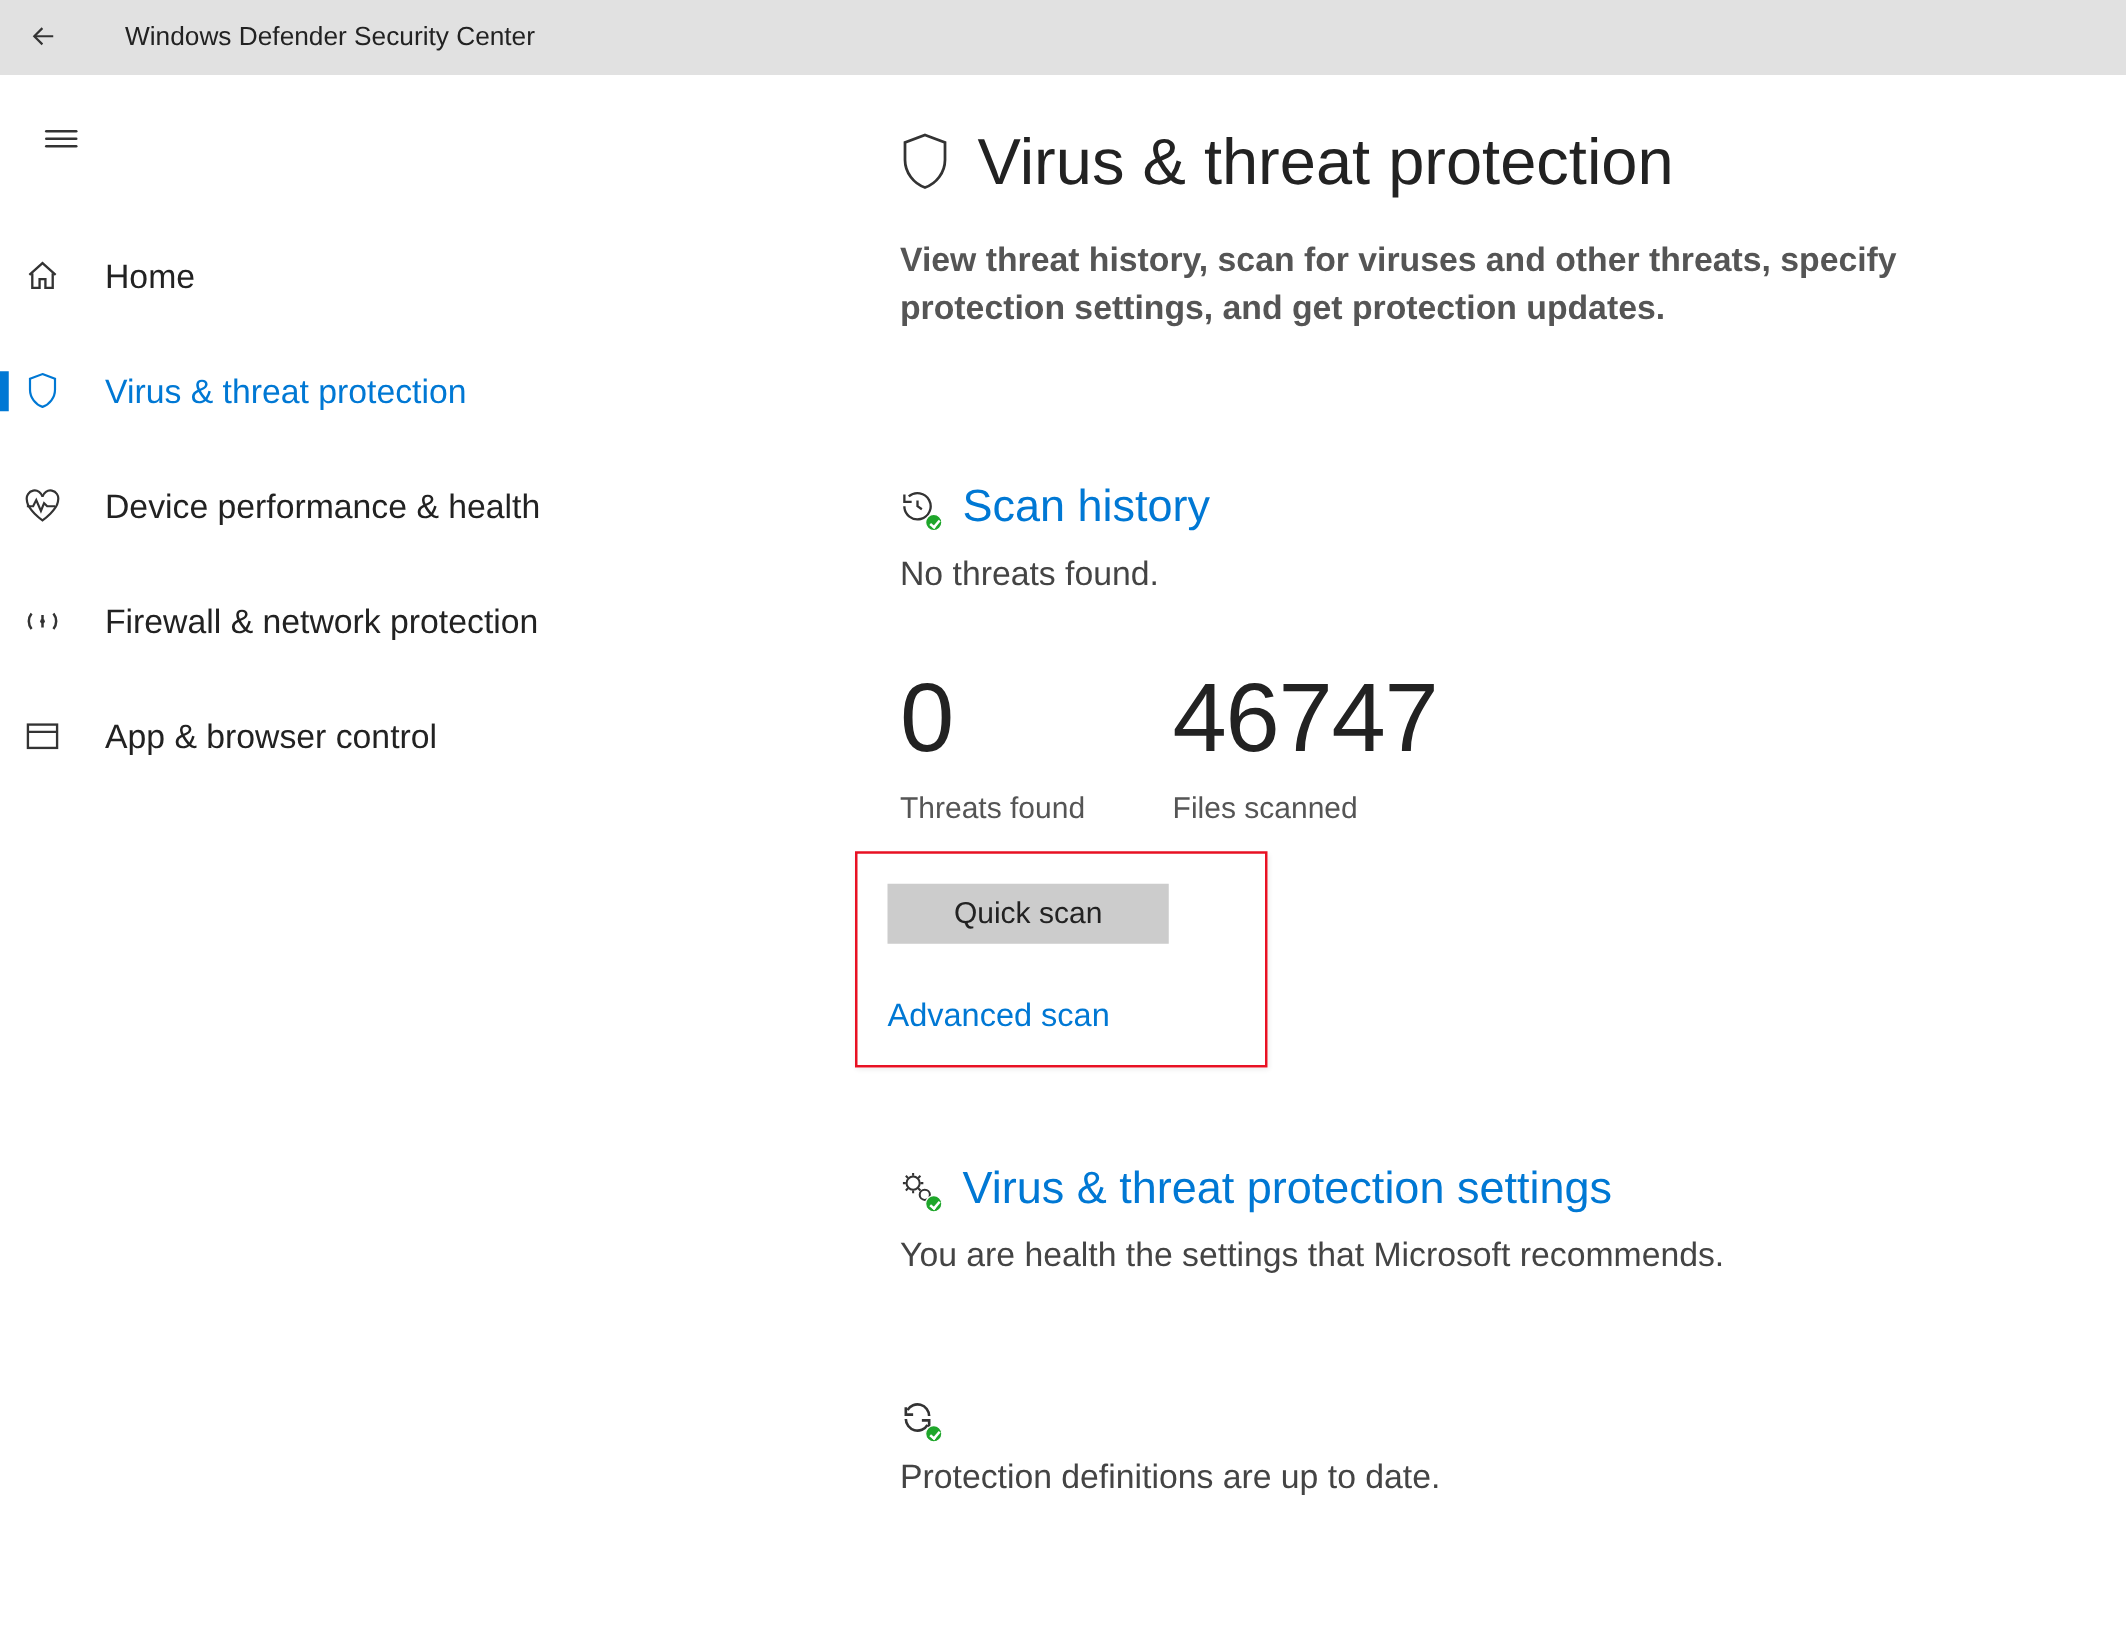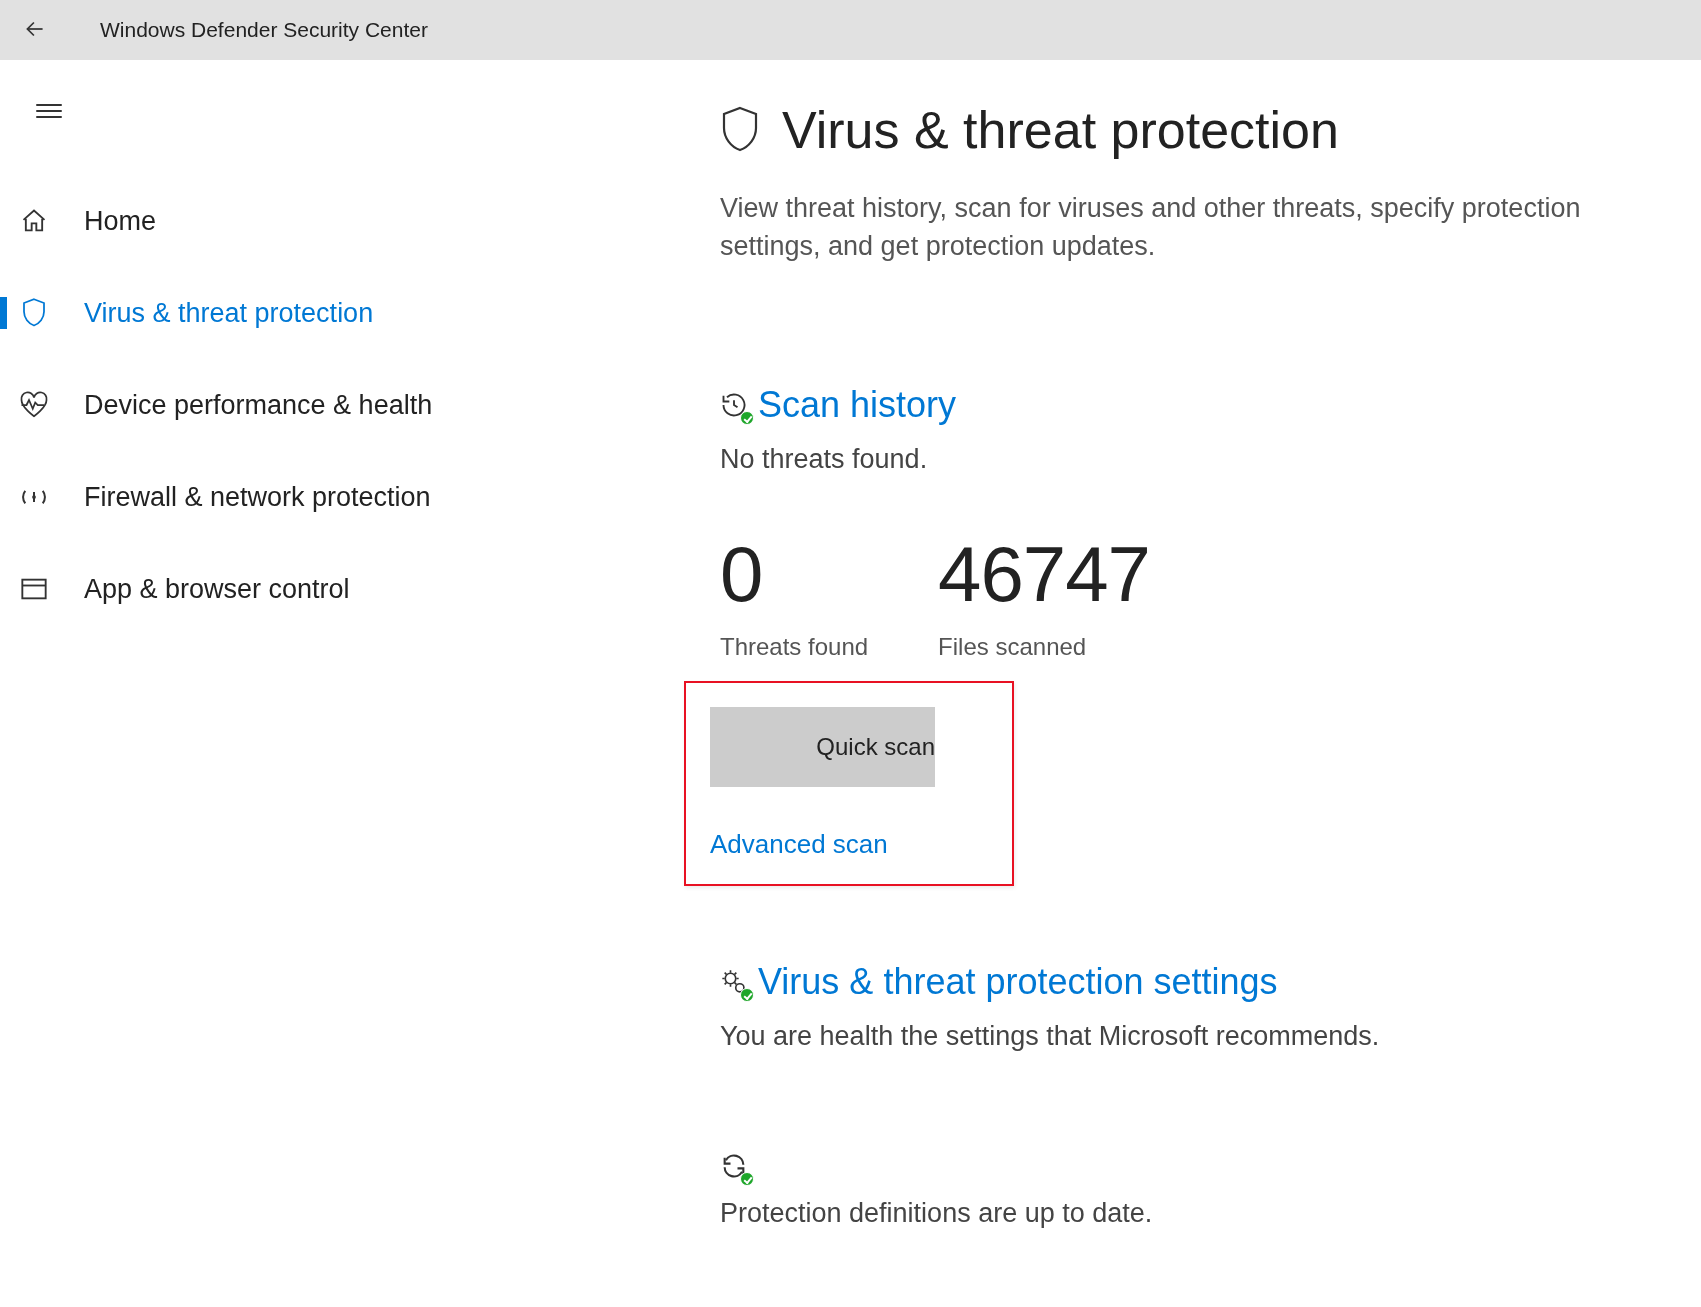--- a/index.html
+++ b/index.html
@@ -111,32 +111,32 @@
     .page-heading-icon { width: 40px; height: 48px; }
     .page-title {
       font-size: 52px;
       font-weight: 400;
       color: #222;
       letter-spacing: 0px;
     }
     .page-subtitle {
       margin-top: 30px;
       font-size: 27px;
-      font-weight: 400;
+      font-weight: 700;
       color: #555;
       line-height: 1.4;
       max-width: 930px;
     }
     .section {
       margin-top: 118px;
     }
     .section-heading {
       display: flex;
       align-items: center;
-      gap: 10px;
+      gap: 22px;
     }
     .section-heading-icon {
       width: 28px;
       height: 28px;
       position: relative;
       flex-shrink: 0;
     }
     .section-title-link {
       font-size: 36px;
       font-weight: 400;
@@ -170,27 +170,27 @@
       margin-top: 20px;
       border: 2px solid #e81123;
       width: 330px;
       padding: 24px;
       margin-left: -36px;
       box-shadow: 1px 2px 4px rgba(0,0,0,.08);
     }
     .quick-scan-btn {
       background: #ccc;
       border: none;
-      padding: 26px 0;
+      padding: 10px 0;
       width: 225px;
       font-size: 24px;
       font-family: inherit;
       color: #222;
       cursor: pointer;
-      text-align: right;
+      text-align: center;
     }
     .adv-scan-link {
       margin-top: 42px;
       font-size: 26px;
       color: #0078d4;
       cursor: pointer;
     }
     .section2 { margin-top: 75px; }
     .section3 { margin-top: 100px; }
     .badge-check {

